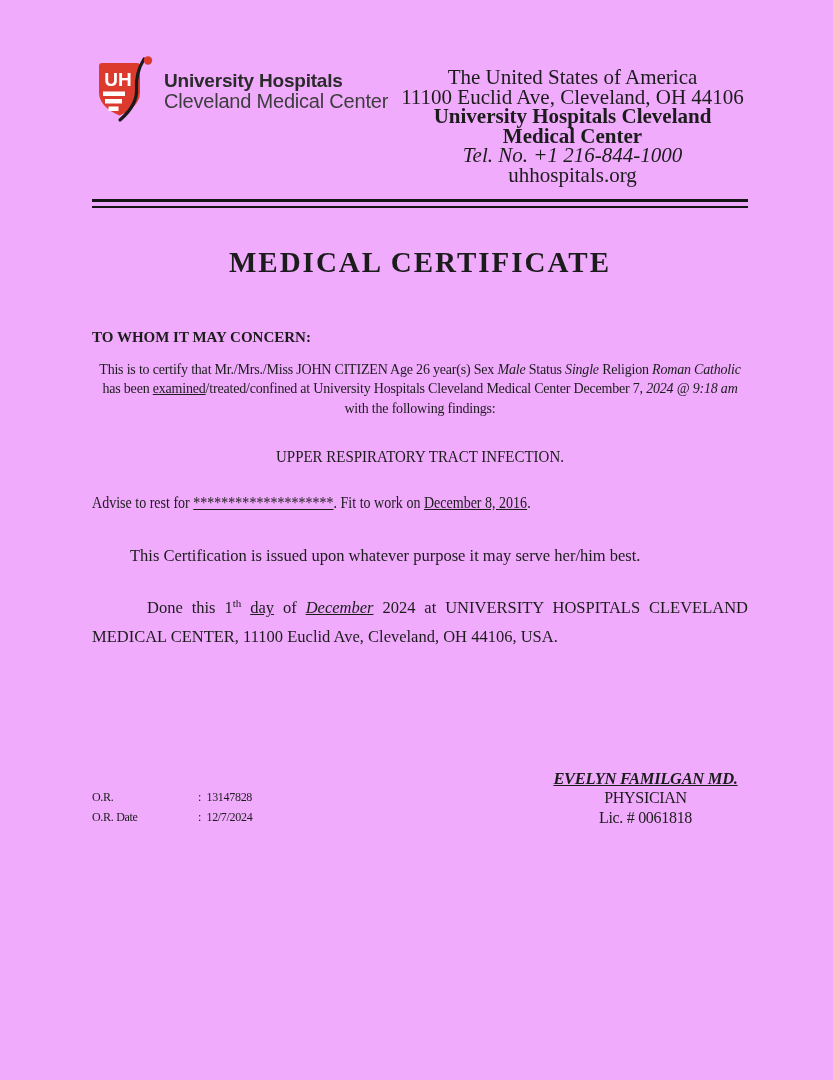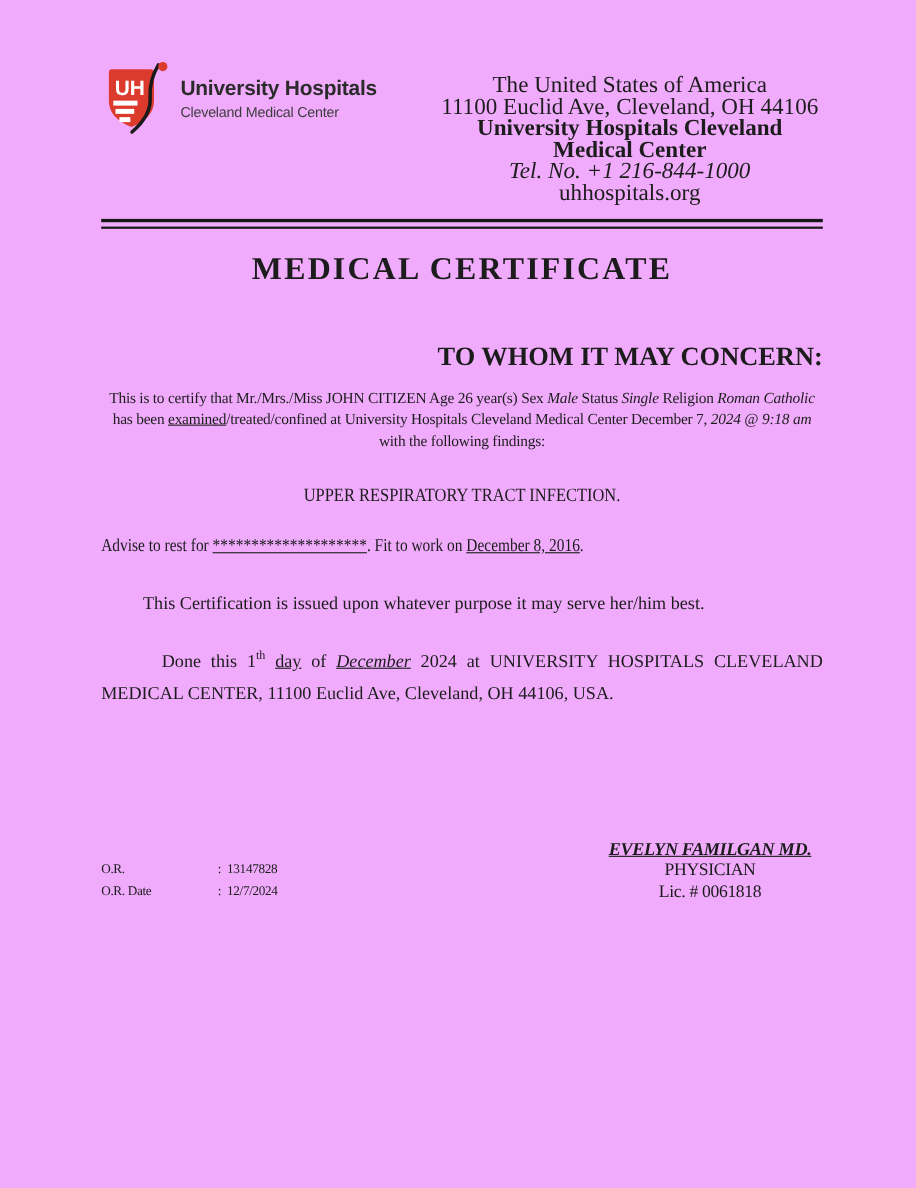--- a/index.html
+++ b/index.html
@@ -7,31 +7,31 @@
     width:833px; height:1080px; box-sizing:border-box;
     padding:55px 85px 0 92px; position:relative; overflow:hidden;
     background:#f0abfc; color:#1c1c1c;
     font-family:"Liberation Serif", serif;
   }
   
   .header { display:flex; align-items:flex-start; }
   .logo { display:flex; flex:0 0 305px; align-items:flex-start; }
   .logo-text { margin-left:8px; padding-top:15px; font-family:Liberation Sans, sans-serif; }
   .logo-name { font-size:19px; font-weight:bold; color:#2b2b2b; line-height:21px; letter-spacing:-0.2px; }
-  .logo-sub  { font-size:13px; font-weight:400; color:#3d3d3d; line-height:21px; letter-spacing:-0.2px; }
+  .logo-sub  { font-size:20px; font-weight:400; color:#3d3d3d; line-height:21px; letter-spacing:-0.2px; }
   .address { flex:1; text-align:center; font-size:21px; line-height:19.5px; padding-top:13px; }
   .bold { font-weight:bold; }
   .it { font-style:italic; }
   .ul { text-decoration:underline; }
   
   .double-rule { margin-top:14px; height:3.5px;
     border-top:3.5px solid #161616; border-bottom:2.5px solid #161616; }
   
-  .title { text-align:center; font-size:29px; font-weight:bold; letter-spacing:2px; margin:21px 0 0 0; }
-  .salutation { margin-top:50px; font-weight:bold; font-size:24px;text-align:right; }
+  .title { text-align:center; font-size:29px; font-weight:bold; letter-spacing:2px; margin:38px 0 0 0; }
+  .salutation { margin-top:50px; font-weight:bold; font-size:15px; }
   .certify { margin:14px 0 0 0; text-align:center; font-size:14px; line-height:19.5px; letter-spacing:-0.2px; }
   .findings { margin-top:29px; text-align:center; font-size:17px; transform:scaleX(0.88); transform-origin:50% 50%; }
   .advise { margin-top:26px; font-size:16.5px; transform:scaleX(0.85); transform-origin:0 50%; white-space:nowrap; }
   .note { margin-top:33px; text-indent:38px; font-size:16.5px; }
   .done { margin-top:27px; font-size:16.5px; line-height:29px; text-align:justify; text-indent:55px; }
   sup { font-size:11px; vertical-align:super; line-height:0; }
   
   .sig-area { display:flex; margin-top:118px; align-items:flex-start; }
   .or-block { flex:1; padding-top:19px; font-size:12px; letter-spacing:-0.3px; }
   .or-row { line-height:19.5px; }

